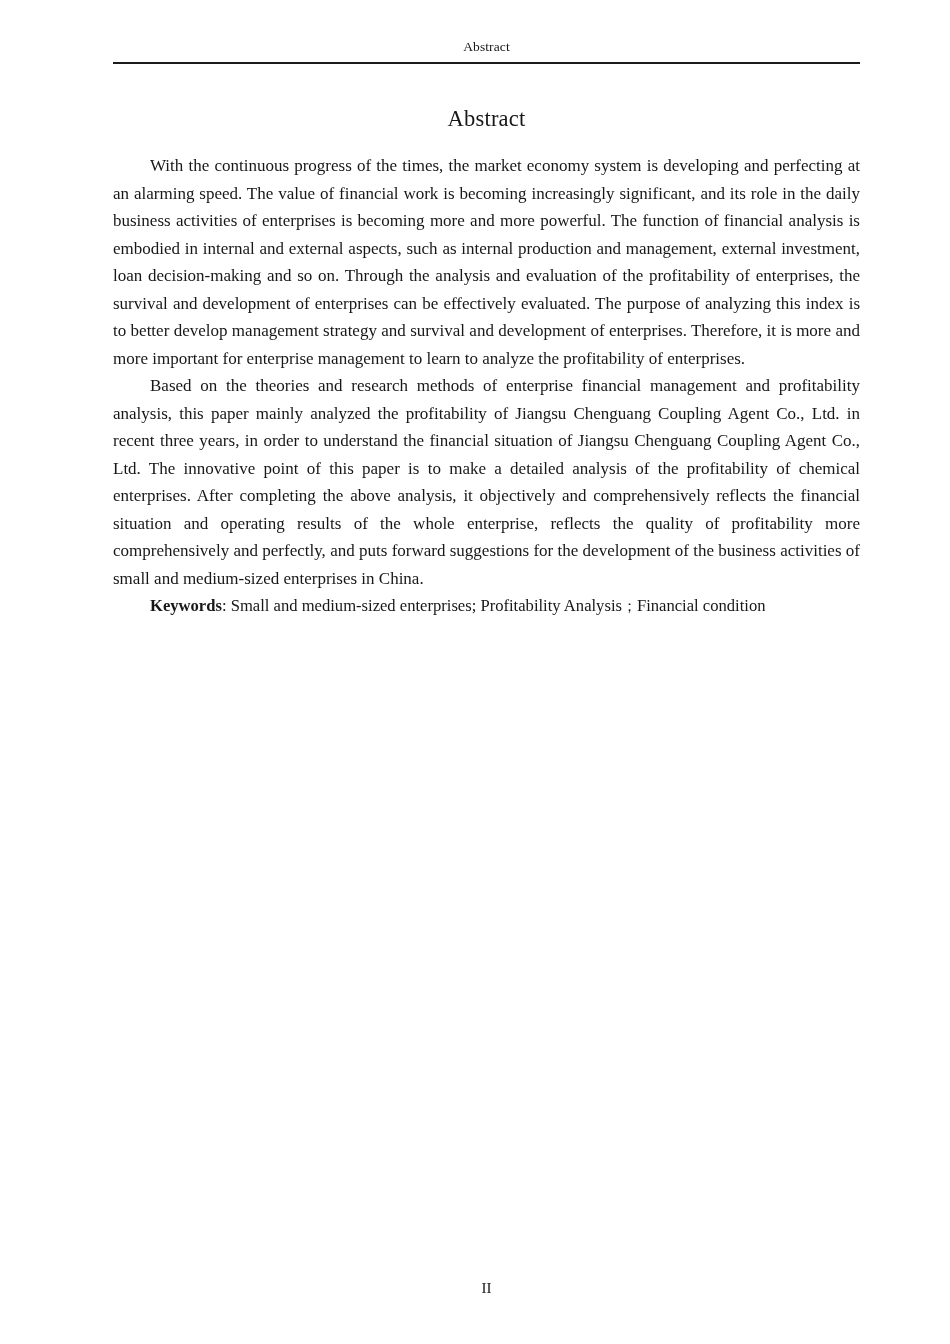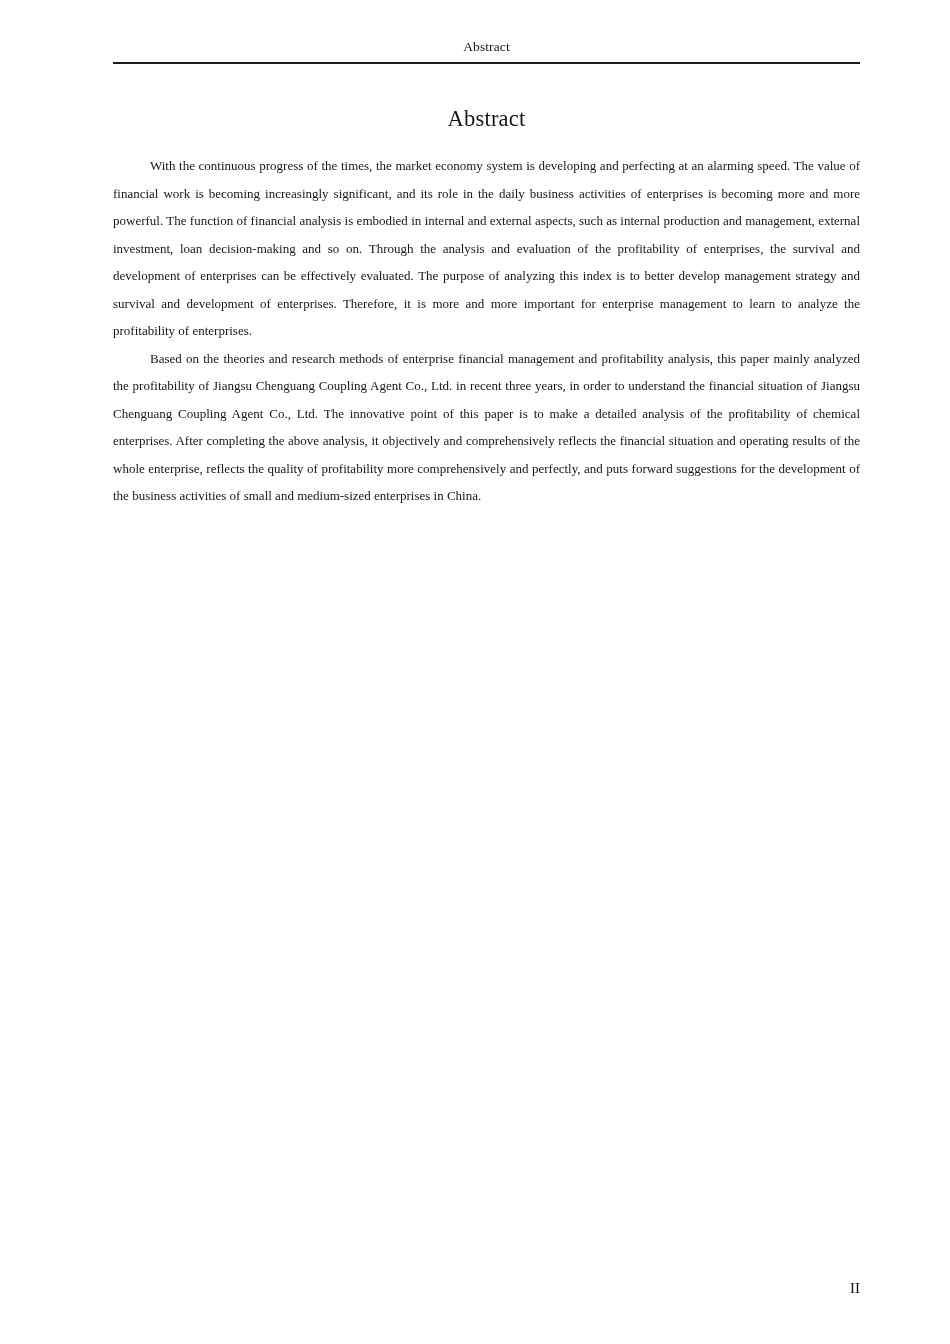--- a/index.html
+++ b/index.html
@@ -58,21 +58,21 @@
     font-size: 22.5px;
     line-height: 30px;
     font-weight: normal;
     margin: 0 0 18px 0;
     letter-spacing: 0.2px;
     color: #171717;
   }
 
   .body-par {
     margin: 0;
-    font-size: 13px;
+    font-size: 17px;
     line-height: 27.5px;
     text-align: justify;
     text-justify: inter-word;
     text-indent: 37px;
     color: #171717;
     hyphens: manual;
   }
 
   .keywords-par {
     margin: 0;
@@ -91,21 +91,21 @@
     font-family: "DejaVu Sans", sans-serif;
     font-size: 15px;
   }
 
   
   .page-footer {
     position: absolute;
     left: 113px;
     top: 1278px;
     width: 747px;
-    text-align: right;
+    text-align: center;
   }
 
   .page-number {
     font-size: 15px;
     line-height: 20px;
     color: #171717;
   }
 </style>
 </head>
 <body>
@@ -119,20 +119,23 @@
 
   <div class="content">
 
     <h1 class="doc-title">Abstract</h1>
 
     <p class="body-par">With the continuous progress of the times, the market economy system is developing and perfecting at an alarming speed. The value of financial work is becoming increasingly significant, and its role in the daily business activities of enterprises is becoming more and more powerful. The function of financial analysis is embodied in internal and external aspects, such as internal production and management, external investment, loan decision-making and so on. Through the analysis and evaluation of the profitability of enterprises, the survival and development of enterprises can be effectively evaluated. The purpose of analyzing this index is to better develop management strategy and survival and development of enterprises. Therefore, it is more and more important for enterprise management to learn to analyze the profitability of enterprises.</p>
 
     <p class="body-par">Based on the theories and research methods of enterprise financial management and profitability analysis, this paper mainly analyzed the profitability of Jiangsu Chenguang Coupling Agent Co., Ltd. in recent three years, in order to understand the financial situation of Jiangsu Chenguang Coupling Agent Co., Ltd. The innovative point of this paper is to make a detailed analysis of the profitability of chemical enterprises. After completing the above analysis, it objectively and comprehensively reflects the financial situation and operating results of the whole enterprise, reflects the quality of profitability more comprehensively and perfectly, and puts forward suggestions for the development of the business activities of small and medium-sized enterprises in China.</p>
 
 
+    <p class="keywords-par">
+      <span class="kw-label">Keywords</span><span>: </span><span>Small and medium-sized enterprises; Profitability Analysis</span><span class="kw-sep">；</span><span>Financial condition</span>
+    </p>
 
   </div>
 
   <div class="page-footer">
     <span class="page-number">II</span>
   </div>
 
 </div>
 
 </body></html>

